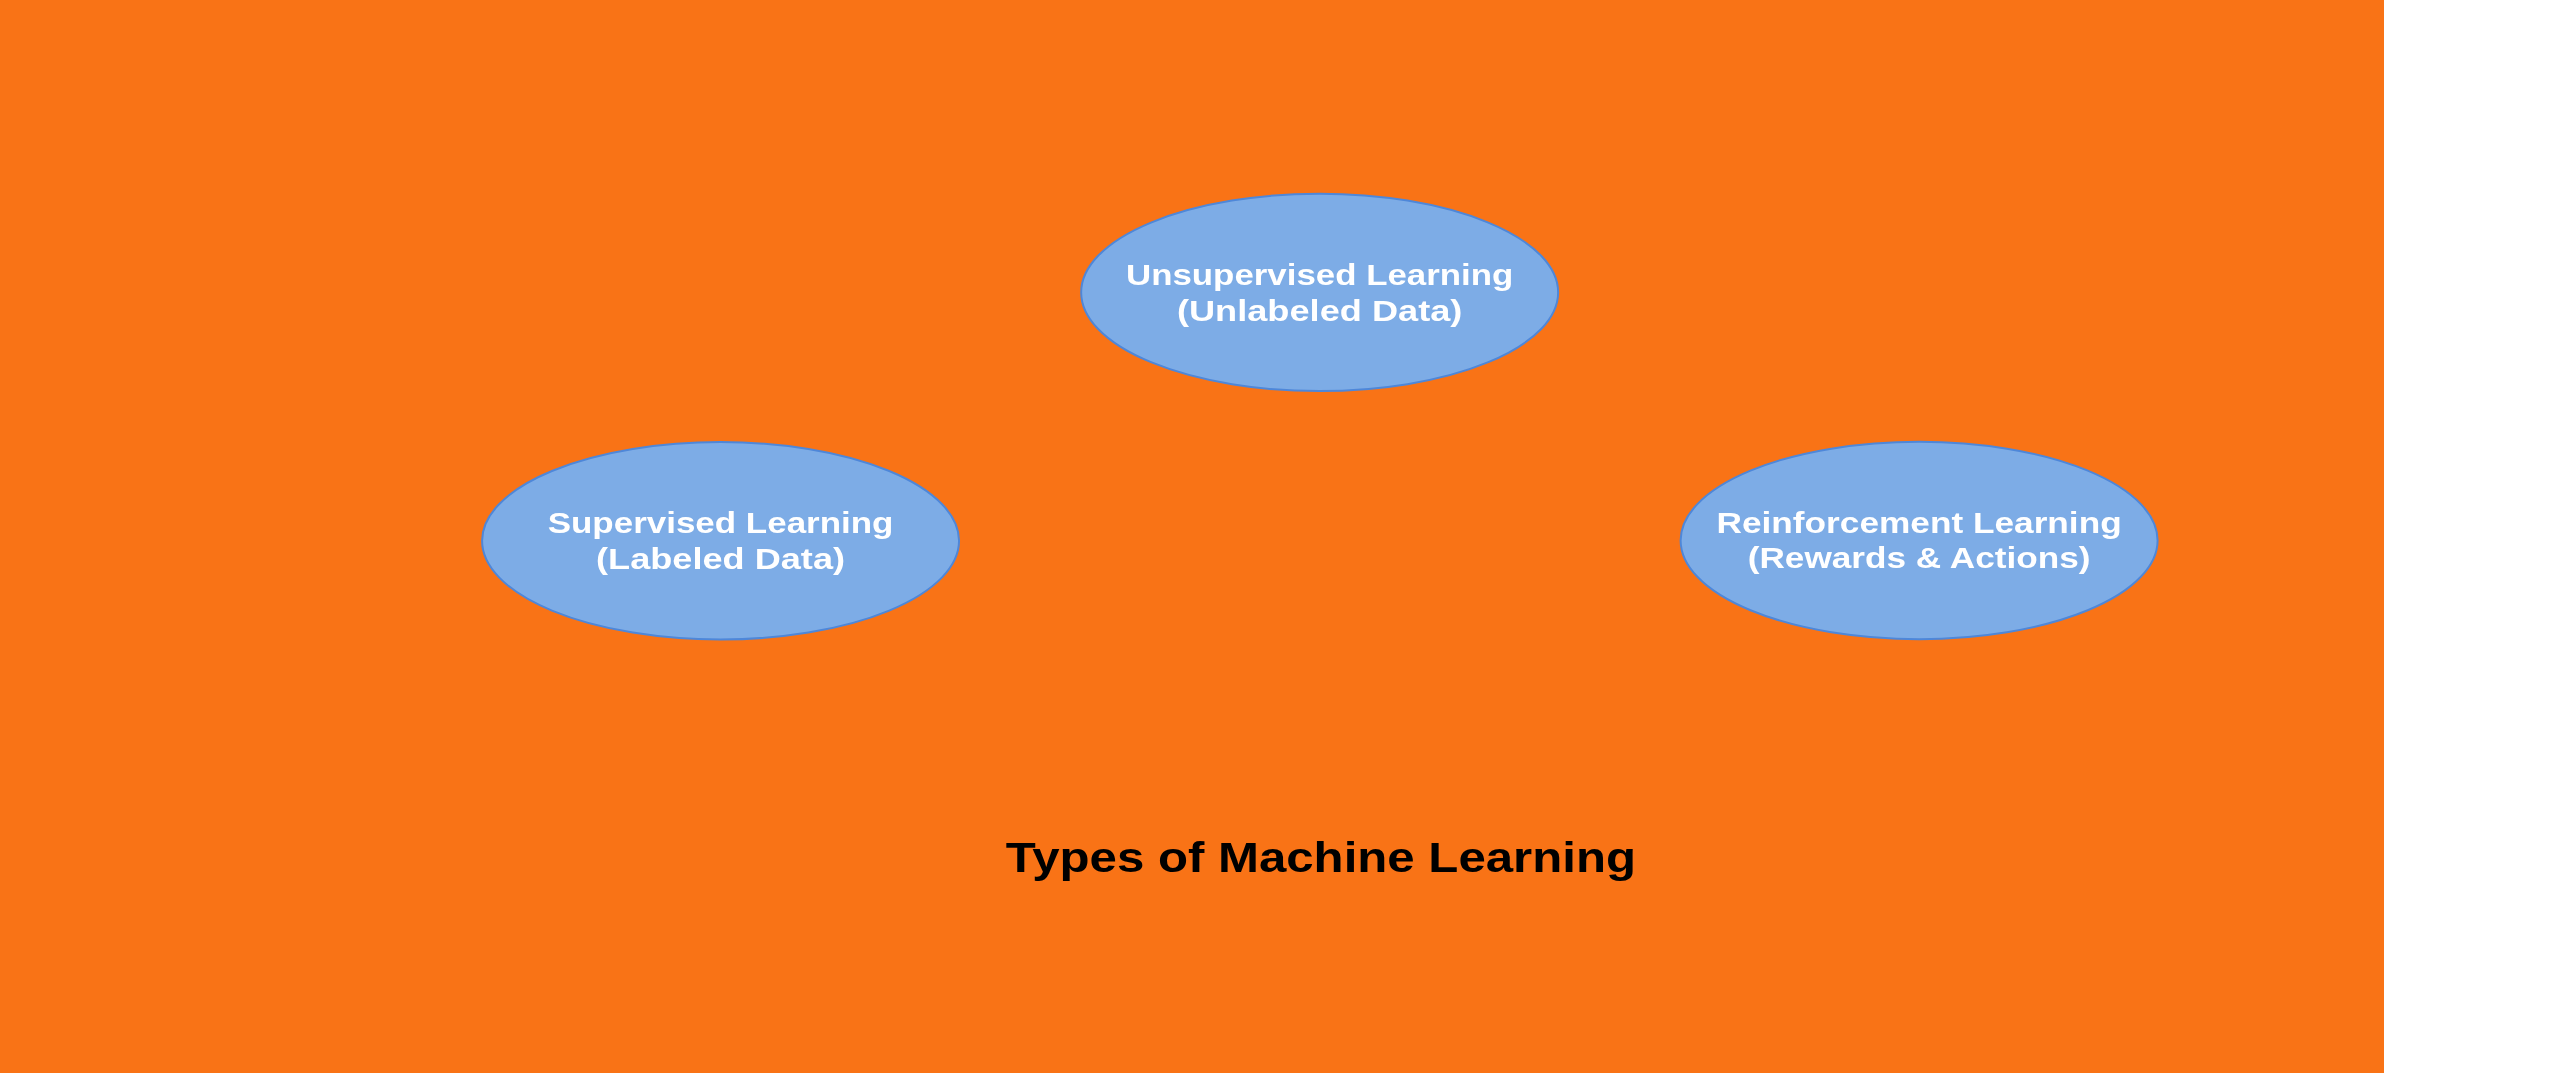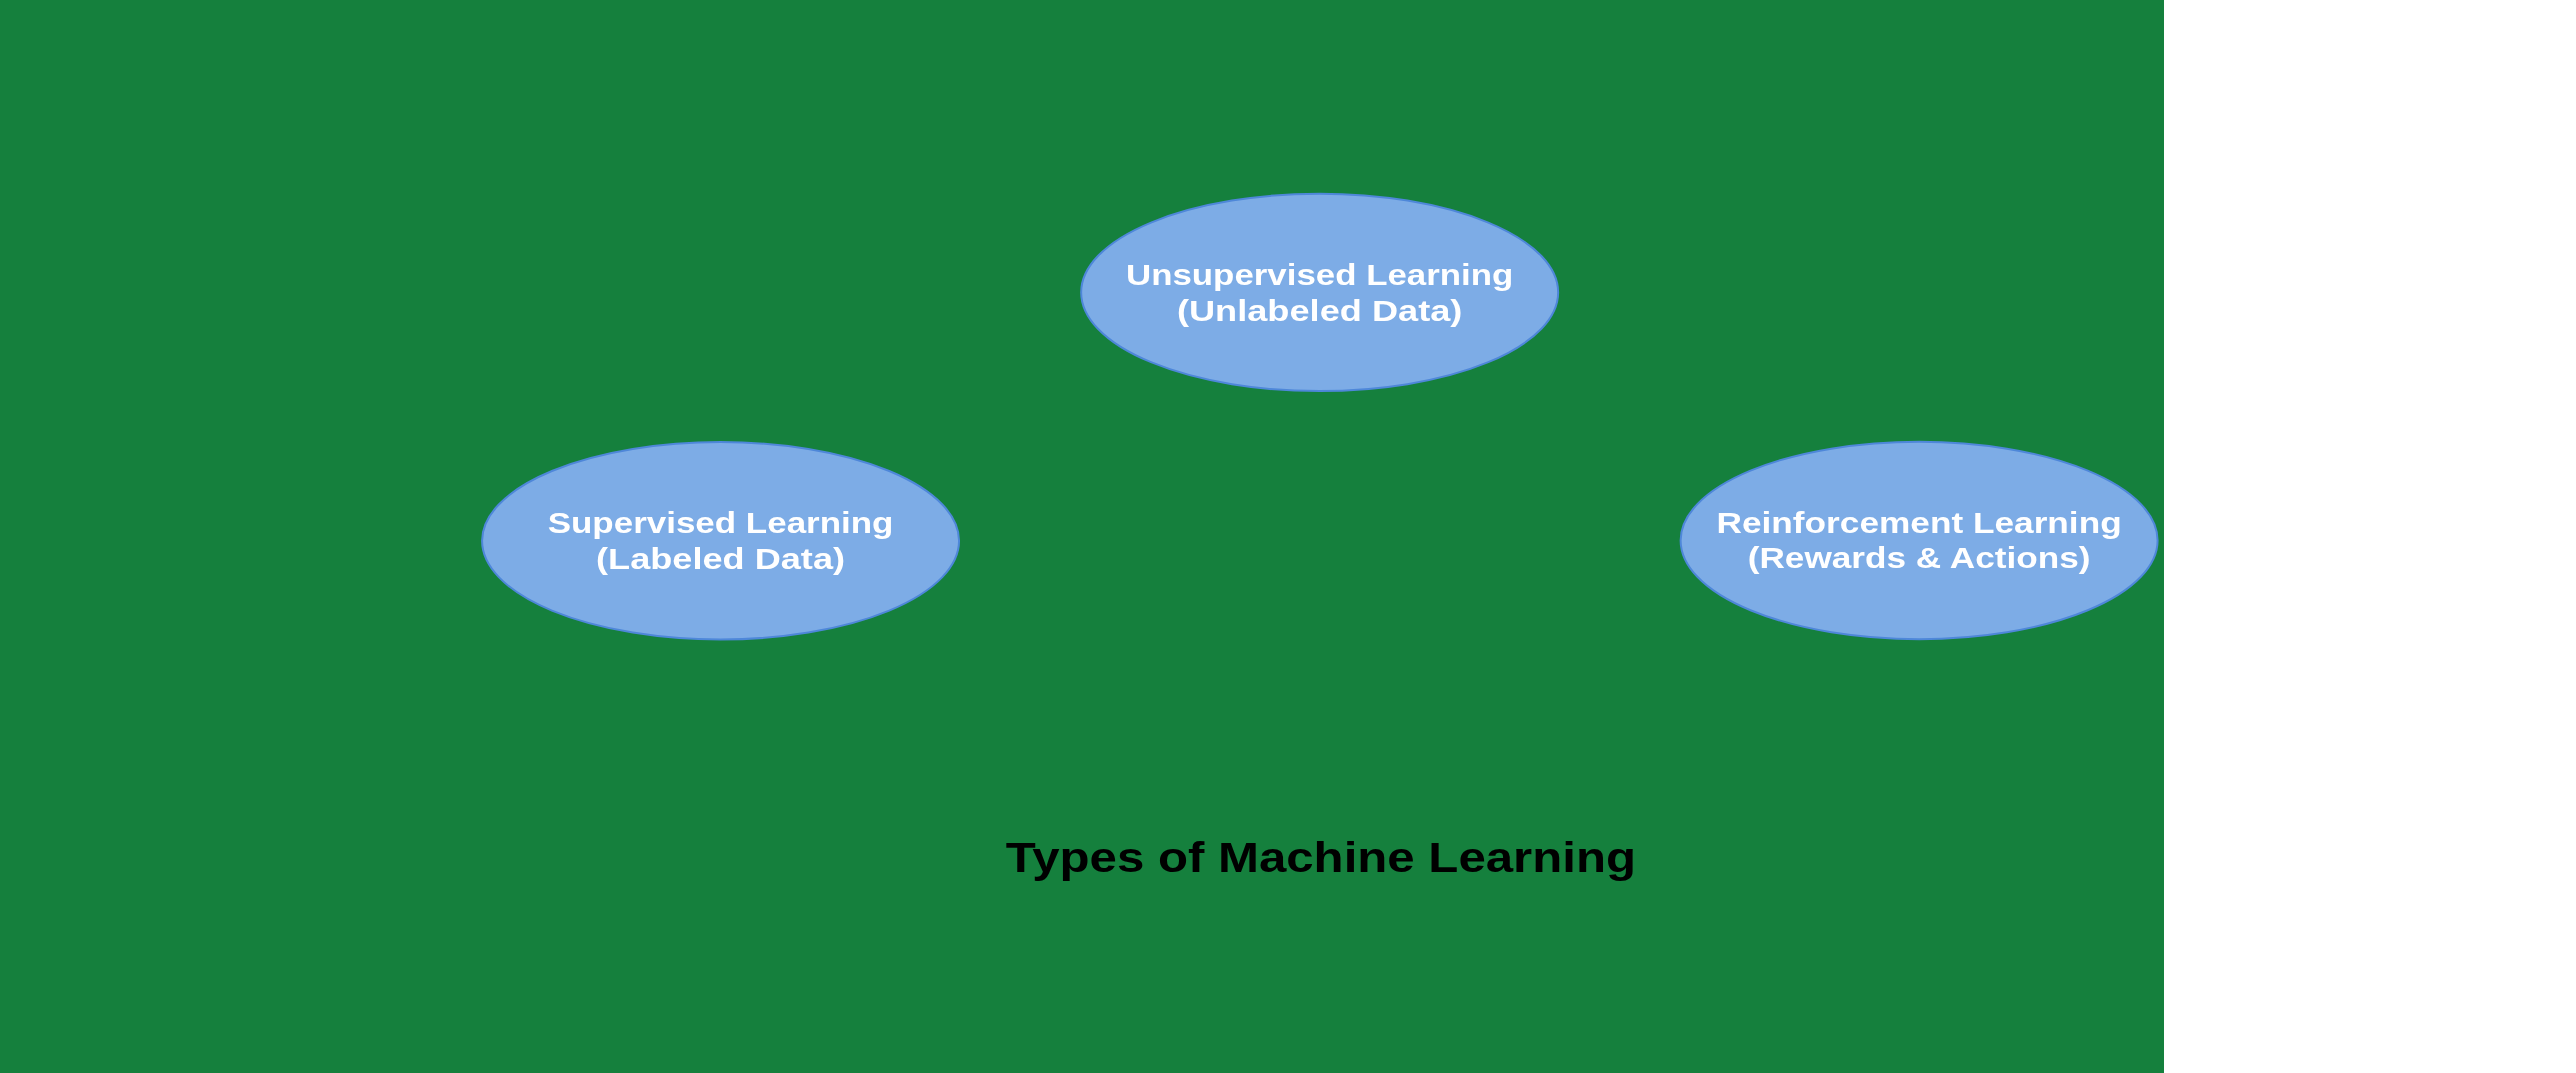--- a/index.html
+++ b/index.html
@@ -1,16 +1,16 @@
 <!DOCTYPE html>
 <html style="font-size:11.4px"><head>
 <meta charset="utf-8">
 <style>
   html,body{margin:0;padding:0;background:#ffffff;}
-  #c{position:relative;width:2164px;height:1073px;background:#15803d;overflow:hidden;}
+  #c{position:relative;width:2384px;height:1073px;background:#f97316;overflow:hidden;}
   svg{display:block;}
   text{font-family:"Liberation Sans",sans-serif;font-weight:bold;}
 </style>
 </head>
 <body>
 <div id="c">
 <svg width="2576" height="1073" viewBox="0 0 3600 1500" xmlns="http://www.w3.org/2000/svg">
   <ellipse cx="1844.25" cy="408.75" rx="333.4" ry="138.0" fill="#7DACE6" stroke="#4E87D9" stroke-width="2.8"></ellipse>
   <ellipse cx="1006.75" cy="756.0" rx="333.4" ry="138.0" fill="#7DACE6" stroke="#4E87D9" stroke-width="2.8"></ellipse>
   <ellipse cx="2682.25" cy="755.5" rx="333.4" ry="138.0" fill="#7DACE6" stroke="#4E87D9" stroke-width="2.8"></ellipse>

